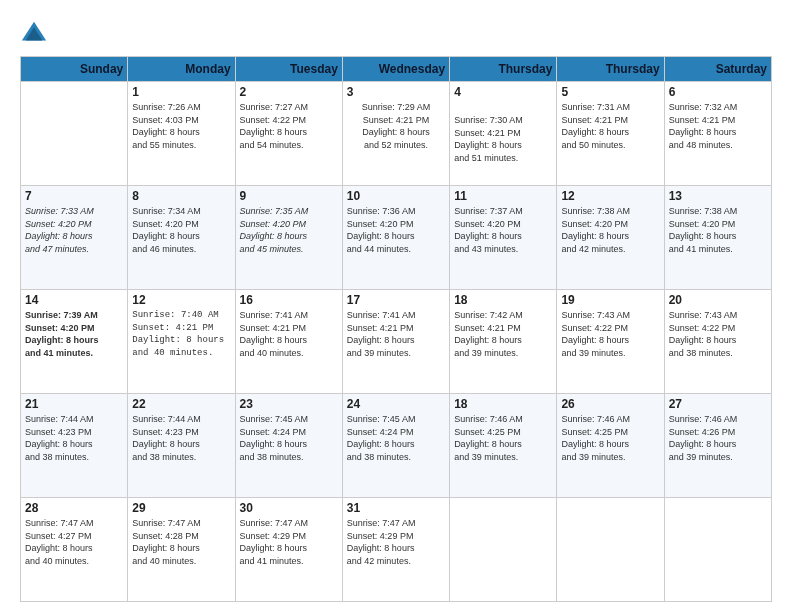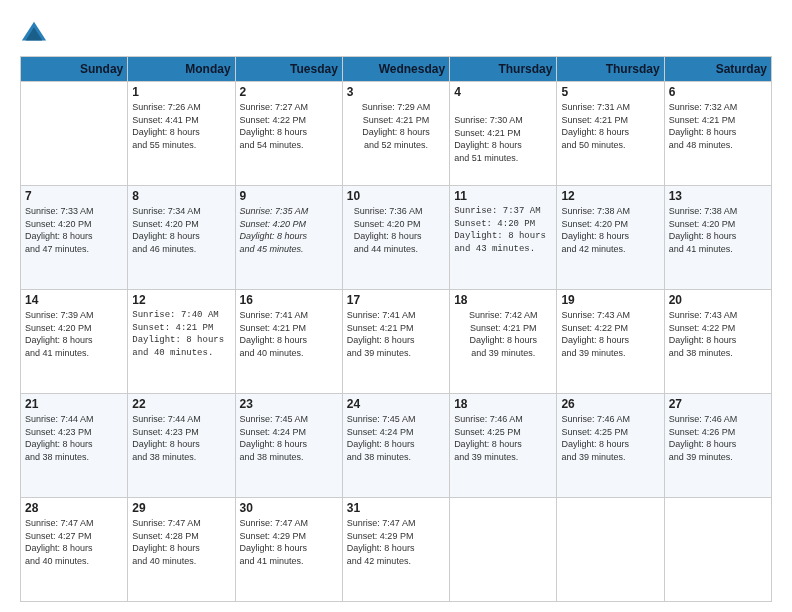--- a/index.html
+++ b/index.html
@@ -140,21 +140,21 @@
           <th>Thursday</th>
           <th>Saturday</th>
         </tr>
     </thead>
     <tbody id="calendar-body">
     <tr>
           <td class="empty-cell"></td>
           <td>
             <span class="day-number">1</span>
             <div class="day-info" style="white-space: pre-line;">Sunrise: 7:26 AM
-Sunset: 4:41 PM
+Sunset: 4:03 PM
 Daylight: 8 hours
 and 55 minutes.</div>
           </td>
           <td>
             <span class="day-number">2</span>
             <div class="day-info" style="white-space: pre-line;">Sunrise: 7:27 AM
 Sunset: 4:22 PM
 Daylight: 8 hours
 and 54 minutes.</div>
           </td>
@@ -183,49 +183,49 @@
             <span class="day-number">6</span>
             <div class="day-info" style="white-space: pre-line;">Sunrise: 7:32 AM
 Sunset: 4:21 PM
 Daylight: 8 hours
 and 48 minutes.</div>
           </td>
         </tr>
         <tr>
           <td>
             <span class="day-number">7</span>
-            <div class="day-info" style="white-space: pre-line;">Sunrise: 7:33 AM
+            <div class="day-info" style="white-space: pre-line; font-style: italic;">Sunrise: 7:33 AM
 Sunset: 4:20 PM
 Daylight: 8 hours
 and 47 minutes.</div>
           </td>
           <td>
             <span class="day-number">8</span>
             <div class="day-info" style="white-space: pre-line;">Sunrise: 7:34 AM
 Sunset: 4:20 PM
 Daylight: 8 hours
 and 46 minutes.</div>
           </td>
           <td>
             <span class="day-number">9</span>
             <div class="day-info" style="white-space: pre-line; font-style: italic;">Sunrise: 7:35 AM
 Sunset: 4:20 PM
 Daylight: 8 hours
 and 45 minutes.</div>
           </td>
           <td>
             <span class="day-number">10</span>
-            <div class="day-info" style="white-space: pre-line; margin-left: 7px;">Sunrise: 7:36 AM
+            <div class="day-info" style="white-space: pre-line;">Sunrise: 7:36 AM
 Sunset: 4:20 PM
 Daylight: 8 hours
 and 44 minutes.</div>
           </td>
           <td>
             <span class="day-number">11</span>
-            <div class="day-info" style="white-space: pre-line; font-family: Liberation Mono, monospace;">Sunrise: 7:37 AM
+            <div class="day-info" style="white-space: pre-line;">Sunrise: 7:37 AM
 Sunset: 4:20 PM
 Daylight: 8 hours
 and 43 minutes.</div>
           </td>
           <td>
             <span class="day-number">12</span>
             <div class="day-info" style="white-space: pre-line;">Sunrise: 7:38 AM
 Sunset: 4:20 PM
 Daylight: 8 hours
 and 42 minutes.</div>
@@ -234,21 +234,21 @@
             <span class="day-number">13</span>
             <div class="day-info" style="white-space: pre-line;">Sunrise: 7:38 AM
 Sunset: 4:20 PM
 Daylight: 8 hours
 and 41 minutes.</div>
           </td>
         </tr>
         <tr>
           <td>
             <span class="day-number">14</span>
-            <div class="day-info" style="white-space: pre-line;">Sunrise: 7:39 AM
+            <div class="day-info" style="white-space: pre-line; font-weight: bold;">Sunrise: 7:39 AM
 Sunset: 4:20 PM
 Daylight: 8 hours
 and 41 minutes.</div>
           </td>
           <td>
             <span class="day-number">12</span>
             <div class="day-info" style="white-space: pre-line; font-family: Liberation Mono, monospace;">Sunrise: 7:40 AM
 Sunset: 4:21 PM
 Daylight: 8 hours
 and 40 minutes.</div>
@@ -262,21 +262,21 @@
           </td>
           <td>
             <span class="day-number">17</span>
             <div class="day-info" style="white-space: pre-line;">Sunrise: 7:41 AM
 Sunset: 4:21 PM
 Daylight: 8 hours
 and 39 minutes.</div>
           </td>
           <td>
             <span class="day-number">18</span>
-            <div class="day-info" style="white-space: pre-line; text-align: center;">Sunrise: 7:42 AM
+            <div class="day-info" style="white-space: pre-line;">Sunrise: 7:42 AM
 Sunset: 4:21 PM
 Daylight: 8 hours
 and 39 minutes.</div>
           </td>
           <td>
             <span class="day-number">19</span>
             <div class="day-info" style="white-space: pre-line;">Sunrise: 7:43 AM
 Sunset: 4:22 PM
 Daylight: 8 hours
 and 39 minutes.</div>

